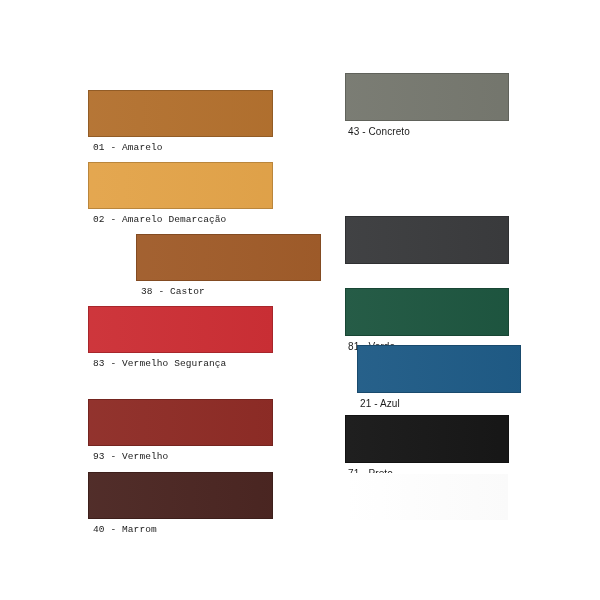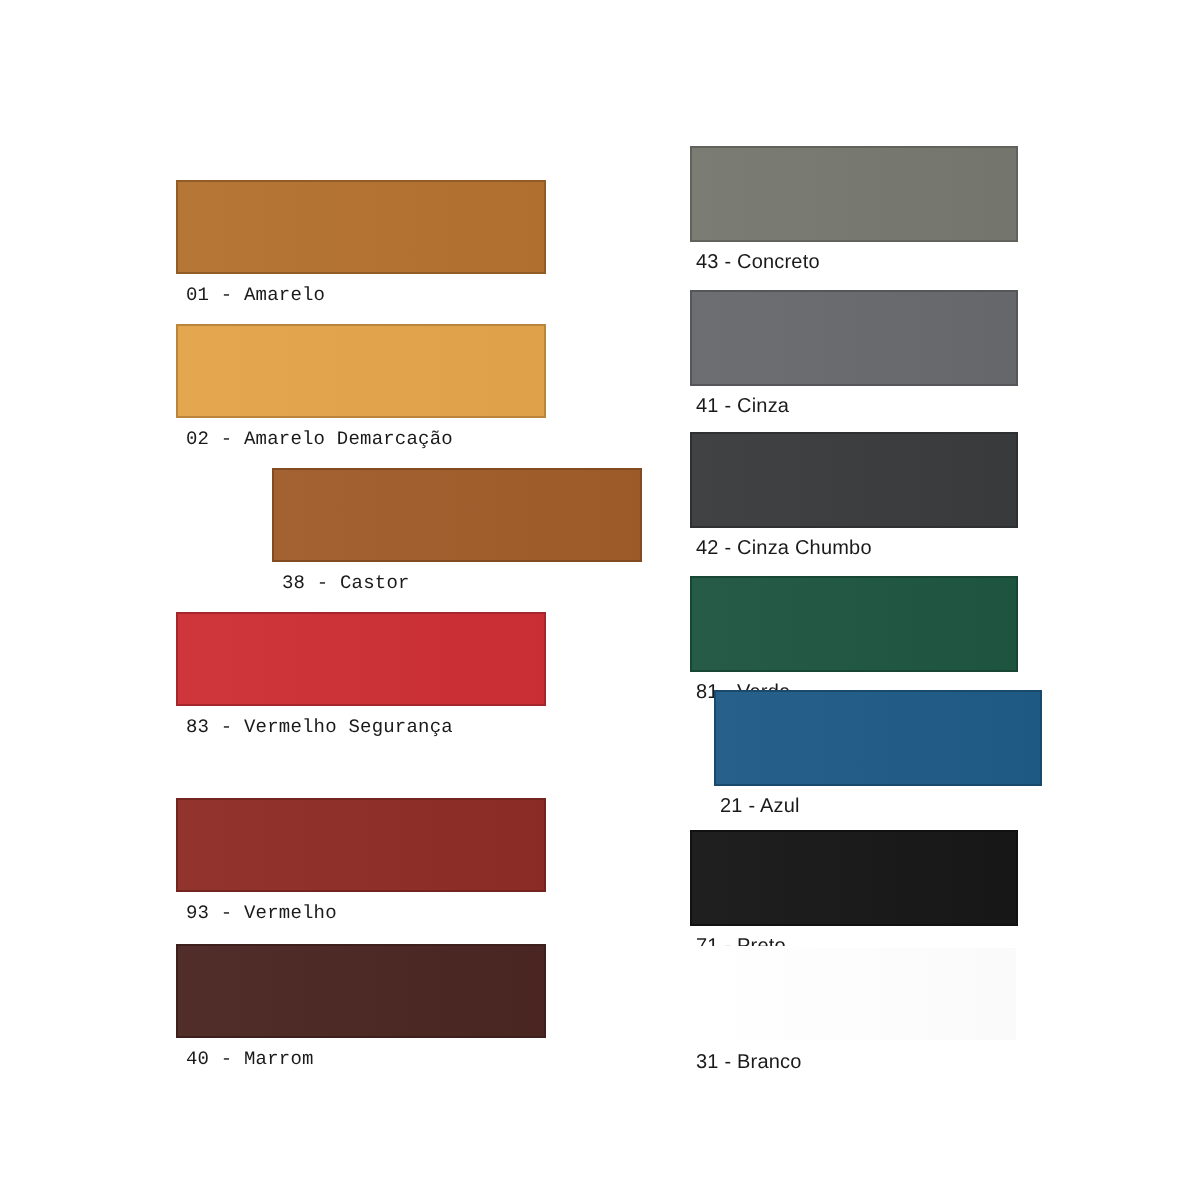--- a/index.html
+++ b/index.html
@@ -122,31 +122,24 @@
         <div class="swatch-label">40 - Marrom</div>
       </div>
     </div>
   <div class="swatch-column" id="right-column">
       <div class="swatch-row" style="top: 73px;">
         <div class="swatch-chip has-border" style="height: 48px; background: rgb(118, 120, 111);">
           <div class="chip-inner"></div>
         </div>
         <div class="swatch-label">43 - Concreto</div>
       </div>
-      <div class="swatch-row" style="top: 145px;">
-        <div class="swatch-chip has-border" style="height: 48px; background: rgb(103, 105, 109);">
-          <div class="chip-inner"></div>
-        </div>
-        <div class="swatch-label">41 - Cinza</div>
-      </div>
       <div class="swatch-row" style="top: 216px;">
         <div class="swatch-chip has-border" style="height: 48px; background: rgb(58, 59, 61);">
           <div class="chip-inner"></div>
         </div>
-        <div class="swatch-label">42 - Cinza Chumbo</div>
       </div>
       <div class="swatch-row" style="top: 288px;">
         <div class="swatch-chip has-border" style="height: 48px; background: rgb(30, 86, 64);">
           <div class="chip-inner"></div>
         </div>
         <div class="swatch-label">81 - Verde</div>
       </div>
       <div class="swatch-row" style="top: 345px; margin-left: 12px;">
         <div class="swatch-chip has-border" style="height: 48px; background: rgb(31, 91, 134);">
           <div class="chip-inner"></div>
@@ -156,17 +149,16 @@
       <div class="swatch-row" style="top: 415px;">
         <div class="swatch-chip has-border" style="height: 48px; background: rgb(23, 23, 23);">
           <div class="chip-inner"></div>
         </div>
         <div class="swatch-label">71 - Preto</div>
       </div>
       <div class="swatch-row" style="top: 473px;">
         <div class="swatch-chip is-white" style="height: 48px; background: rgb(255, 255, 255);">
           <div class="chip-inner"></div>
         </div>
-        <div class="swatch-label">31 - Branco</div>
       </div>
     </div>
 
 </div>
 
 </body></html>

